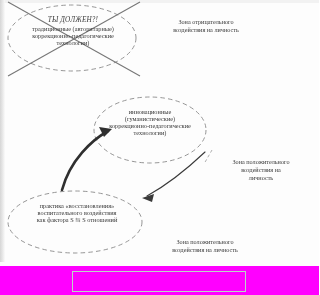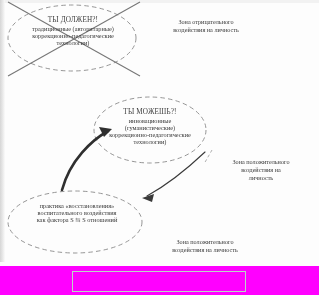--- a/index.html
+++ b/index.html
@@ -53,20 +53,21 @@
     position: absolute;
     text-align: center;
     line-height: 1.12;
     color: #3a3a3a;
   }
   .blob .hdr {
     font-size: 7.2px;
     letter-spacing: .15px;
     white-space: nowrap;
     margin-bottom: 1px;
+    font-style: italic;
   }
   .blob .ln {
     font-size: 6.3px;
     white-space: nowrap;
   }
 
   
   #blob-1 { left: 8px;  top: 16px;  width: 130px; }
   
   #blob-2 { left: 96px; top: 108px; width: 108px; }
@@ -141,21 +142,20 @@
   </svg>
 
   <div class="blob" id="blob-1">
     <div class="hdr">ТЫ ДОЛЖЕН?!</div>
     <div class="ln">традиционные (авторитарные)</div>
     <div class="ln">коррекционно-педагогические</div>
     <div class="ln">технологии)</div>
   </div>
 
   <div class="blob" id="blob-2">
-    <div class="hdr">ТЫ МОЖЕШЬ?!</div>
     <div class="ln">инновационные</div>
     <div class="ln">(гуманистические)</div>
     <div class="ln">коррекционно-педагогические</div>
     <div class="ln">технологии)</div>
   </div>
 
   <div class="blob" id="blob-3">
     <div class="ln">практика «восстановления»</div>
     <div class="ln">воспитательного воздействия</div>
     <div class="ln">как фактора S ⇆ S отношений</div>

